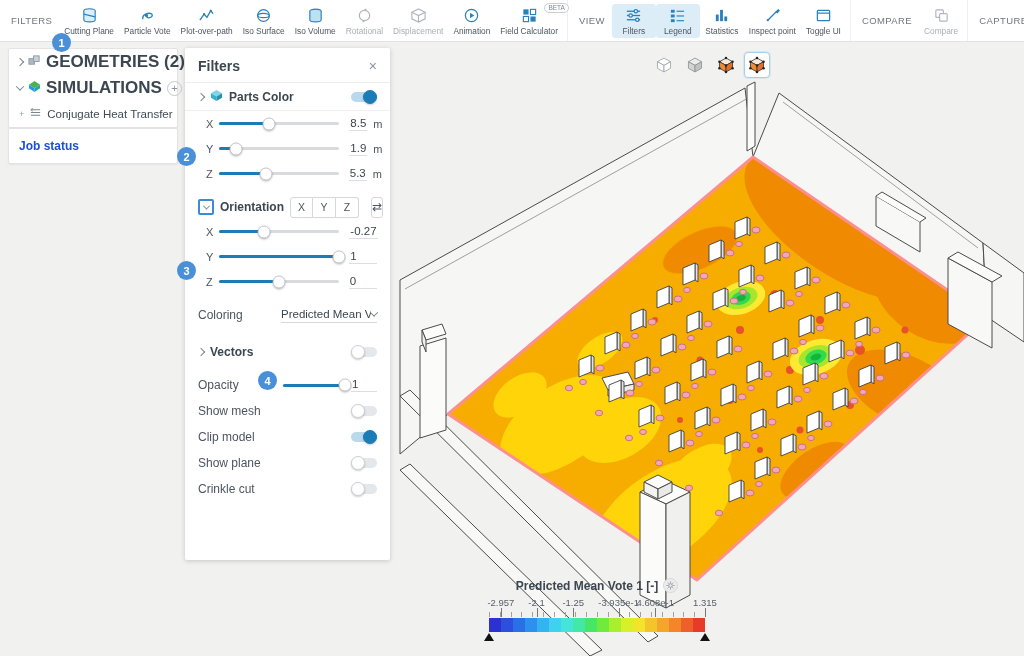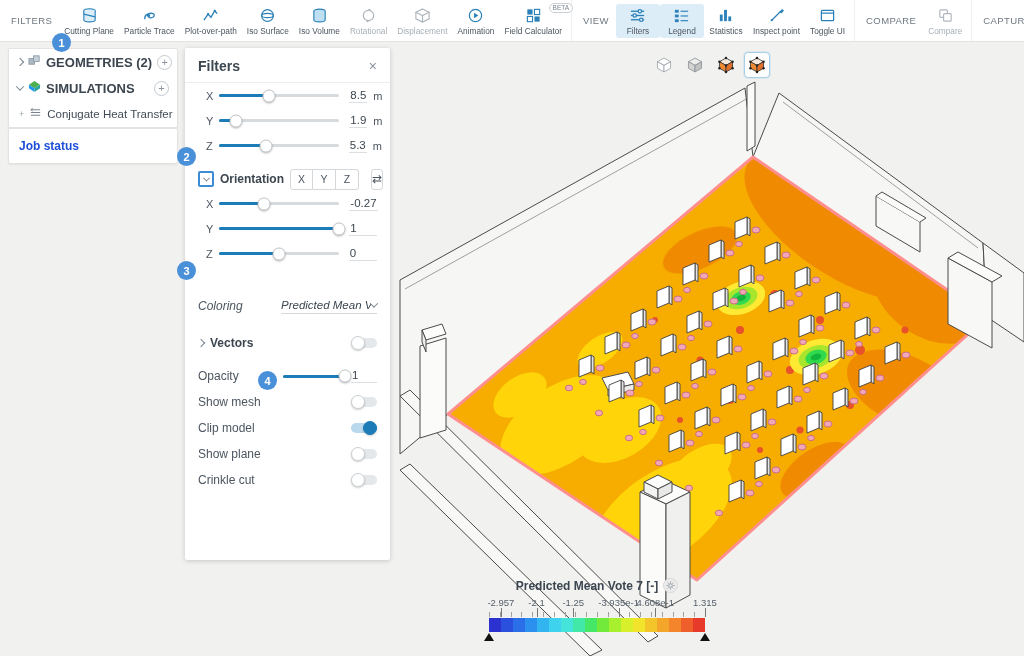--- a/index.html
+++ b/index.html
@@ -15,21 +15,21 @@
   .tb-item.active { background:#DCEDF7; }
   .tb-item.disabled .cap { color:#a7afb6; }
   .tb-ico { height:18px; display:flex; align-items:center; }
   .beta { position:absolute; top:-1px; right:-6px; font-size:6.5px; color:#7a858f; border:1px solid #c9cfd4; border-radius:5px; padding:0 3px; background:#fff; line-height:8px; }
 
   
   .side-card { position:absolute; left:8px; width:170px; background:#fff; border:1px solid #e3e3e3; border-radius:2px; box-shadow:0 1px 2px rgba(0,0,0,.06); z-index:20; }
   #tree-card { top:48px; }
   #job-card  { top:128px; }
   .tree-row { display:flex; align-items:center; height:26px; padding:0 8px; gap:5px; cursor:pointer; }
-  .tree-row .lbl { font-size:13px; font-weight:bold; color:#3c4650; flex:1; white-space:nowrap; }
+  .tree-row .lbl { font-size:17px; font-weight:bold; color:#3c4650; flex:1; white-space:nowrap; }
   .tree-row.child { padding-left:10px; }
   .tree-row.child .lbl { font-weight:normal; color:#414b55; font-size:11.5px; }
   .plus-btn { width:15px; height:15px; border:1px solid #c2c9cf; border-radius:50%; color:#8a949e; font-size:11px; line-height:12px; text-align:center; flex:none; }
   .mini-plus { color:#9aa4ac; font-size:9px; width:8px; text-align:center; }
   #job-card .hdr { font-size:12px; font-weight:bold; color:#1d4ed8; padding:10px 10px; }
 
   .chev { display:inline-block; width:6px; height:6px; border-right:1.5px solid #7a858f; border-bottom:1.5px solid #7a858f; flex:none; }
   .chev.right { transform:rotate(-45deg); }
   .chev.down  { transform:rotate(45deg) translate(-1px,-1px); }
 
@@ -57,21 +57,21 @@
   .val { font-size:11.5px; color:#3c4650; border-bottom:1px solid #dcdfe2; padding:0 1px 1px; }
   .val.w38 { width:38px; margin-left:4px; }
   .val.w44 { width:44px; margin-left:4px; }
   .unit { font-size:11px; color:#4c5560; width:14px; text-align:right; }
   .tool-btn { width:22px; height:20px; border:1px solid #cfd4d8; border-radius:3px; color:#8a949e; font-size:12px; display:flex; align-items:center; justify-content:center; flex:none; cursor:pointer; }
   .axis-grp { display:flex; margin-left:auto; }
   .axis-grp .ab { width:23px; height:21px; border:1px solid #d4d8db; border-left-width:0; background:#fff; font-size:10.5px; color:#4c5560; display:flex; align-items:center; justify-content:center; cursor:pointer; }
   .axis-grp .ab:first-child { border-left-width:1px; border-radius:3px 0 0 3px; }
   .axis-grp .ab:last-child { border-radius:0 3px 3px 0; }
   .swap-btn { width:25px; height:21px; margin-left:6px; border:1px solid #d4d8db; border-radius:3px; font-size:12px; color:#4c5560; display:flex; align-items:center; justify-content:center; cursor:pointer; }
-  .coloring-row { margin-top:28px; height:24px;font-style:italic; }
+  .coloring-row { margin-top:9px; height:24px; }
   .coloring-row .lbl { font-size:12px; color:#4c5560; flex:1; }
   .dropdown { width:96px; display:flex; align-items:center; border-bottom:1px solid #d4d8db; padding-bottom:2px; cursor:pointer; }
   .dropdown .dv { font-size:11.5px; color:#3c4650; flex:1; white-space:nowrap; overflow:hidden; }
   .vectors-row { margin-top:13px; height:24px; }
   .vectors-row .lbl { font-size:12px; font-weight:bold; color:#3c4650; flex:1; }
   .opacity-row { margin-top:8px; height:26px; }
   .opacity-row .lbl { font-size:12px; color:#4c5560; flex:1; }
   .toggle-row { height:26px; }
   .toggle-row .lbl { font-size:12px; color:#4c5560; flex:1; }
   .tgl { position:relative; width:26px; height:10px; border-radius:6px; background:#e4e8eb; flex:none; cursor:pointer; }
@@ -443,21 +443,21 @@
           </span>
           <span class="cap">Cutting Plane</span>
         </div>
         <div class="tb-item">
           <span class="tb-ico">
             <svg width="17" height="17" viewBox="0 0 18 18" fill="none" stroke="#2A81B9" stroke-width="1.4">
               <path d="M4,13 C3,6 15,5 14,9 C13.5,12 7,12.5 8,9"></path>
               <circle cx="8" cy="9" r="1" fill="#2A81B9"></circle>
             </svg>
           </span>
-          <span class="cap">Particle Trace</span>
+          <span class="cap">Particle Vote</span>
         </div>
         <div class="tb-item">
           <span class="tb-ico">
             <svg width="17" height="17" viewBox="0 0 18 18" fill="none" stroke="#2A81B9" stroke-width="1.4">
               <polyline points="2,14 6.5,7.5 9.5,11 13.5,4 16,7"></polyline>
               <circle cx="6.5" cy="7.5" r="1.2" fill="#2A81B9" stroke="none"></circle>
               <circle cx="13.5" cy="4" r="1.2" fill="#2A81B9" stroke="none"></circle>
             </svg>
           </span>
           <span class="cap">Plot-over-path</span>
@@ -629,20 +629,32 @@
 <div class="side-card" id="job-card">
   <div class="hdr">Job status</div>
 </div>
 
 <div id="panel">
   <div id="panel-hdr">
     <span class="t">Filters</span>
     <span id="panel-close">×</span>
   </div>
 
+  <div class="p-row filter-row">
+    <span class="chev right"></span>
+    <span><svg width="13" height="13" viewBox="0 0 14 14">
+          <polygon points="7,1 13,4.5 7,8 1,4.5" fill="#7FD4E6"></polygon>
+          <polygon points="1,4.5 7,8 7,13 1,9.5" fill="#35AFCB"></polygon>
+          <polygon points="13,4.5 7,8 7,13 13,9.5" fill="#2A90B0"></polygon>
+        </svg></span>
+    <span class="lbl">Parts Color</span>
+    <span class="tgl on">
+        <span class="knob"></span>
+      </span>
+  </div>
 
 
   <div class="p-row axis-row">
     <span class="ax">X</span>
     <span class="slider sl-axis">
         <span class="fill" style="width: 41%;"></span>
         <span class="thumb" style="left: 41%;"></span>
       </span>
     <span class="val w38">8.5</span>
     <span class="unit">m</span>
@@ -800,21 +812,21 @@
           <circle cx="10" cy="19" r="1.5"></circle>
           <circle cx="18" cy="14.5" r="1.5"></circle>
           <circle cx="2" cy="14.5" r="1.5"></circle>
         </g>
       </svg>
     </div>
   </div>
 
 <div id="legend">
   <div class="title-row">
-    <span class="t">Predicted Mean Vote 7 [-]</span>
+    <span class="t">Predicted Mean Vote 1 [-]</span>
     <span class="gear-btn">
         <svg width="9" height="9" viewBox="0 0 10 10">
           <circle cx="5" cy="5" r="2" fill="none" stroke="#8a949e"></circle>
           <g stroke="#8a949e">
             <line x1="5" y1="0.5" x2="5" y2="2"></line>
             <line x1="5" y1="8" x2="5" y2="9.5"></line>
             <line x1="0.5" y1="5" x2="2" y2="5"></line>
             <line x1="8" y1="5" x2="9.5" y2="5"></line>
             <line x1="1.8" y1="1.8" x2="2.9" y2="2.9"></line>
             <line x1="7.1" y1="7.1" x2="8.2" y2="8.2"></line>

